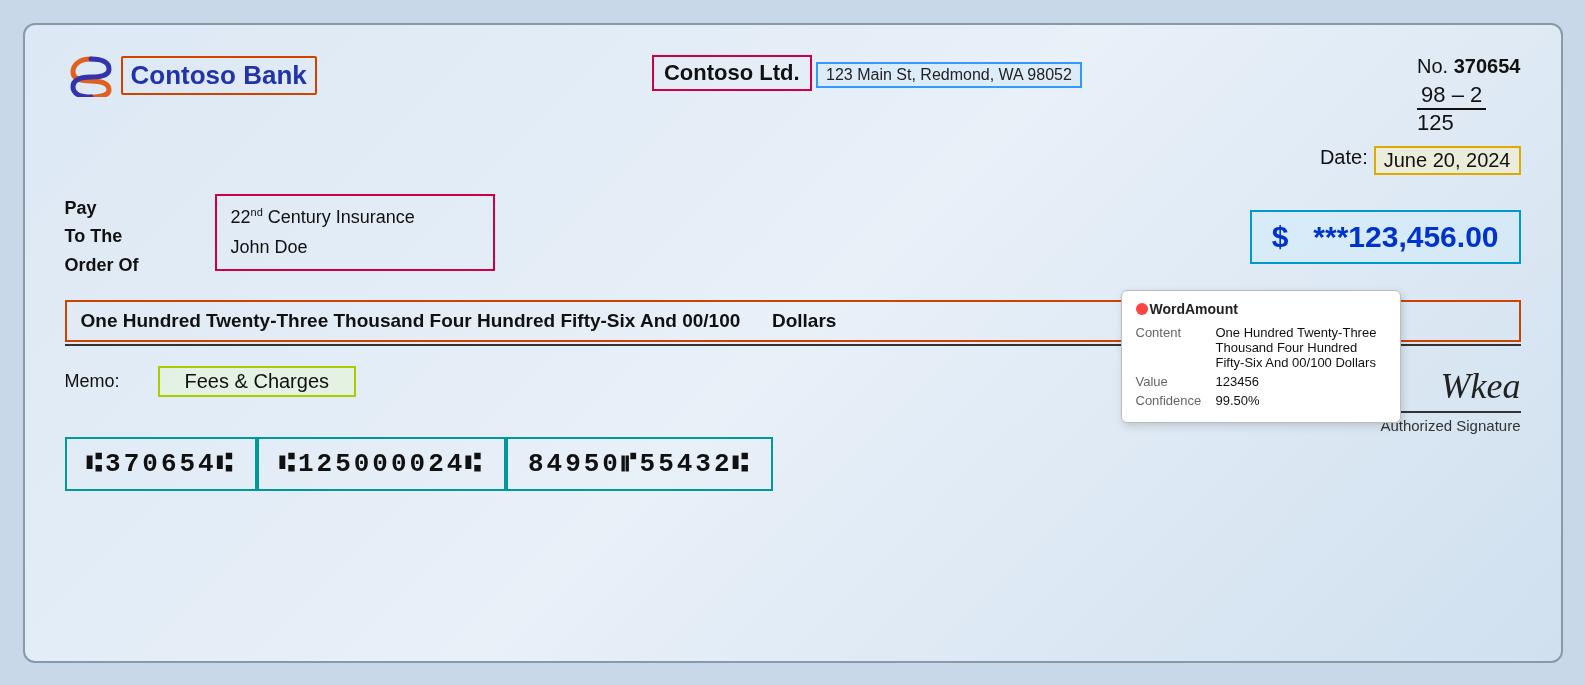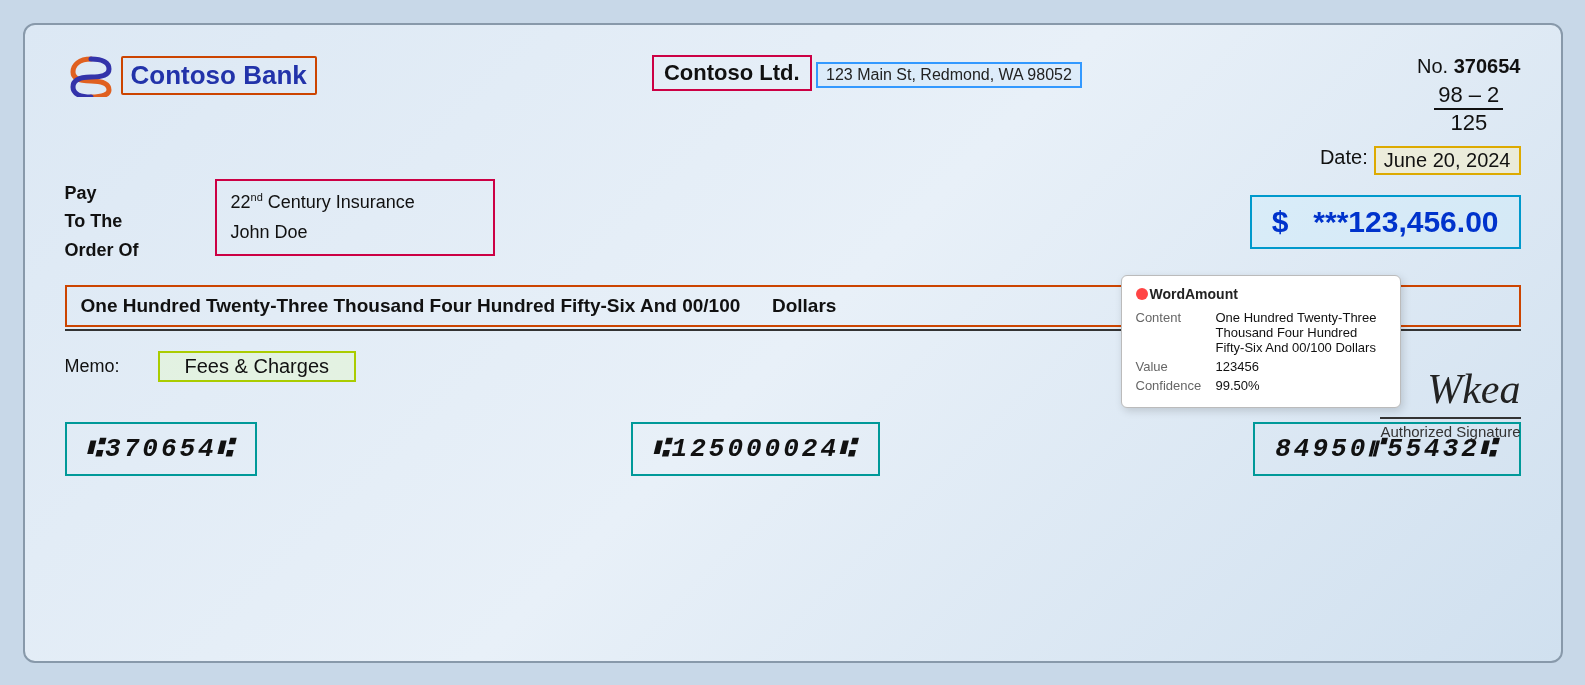--- a/index.html
+++ b/index.html
@@ -72,39 +72,39 @@
       text-align: right;
     }
     .check-number {
       font-size: 20px;
       color: #111;
       margin-bottom: 4px;
     }
     .fraction {
       font-size: 22px;
       color: #111;
-      text-align: center;
+      text-align: left;
     }
     .fraction-top {
       border-bottom: 2px solid #111;
       display: inline-block;
       padding: 0 4px;
       font-size: 22px;
     }
     .fraction-bottom {
       display: block;
       font-size: 22px;
     }
 
     
     .date-row {
       display: flex;
       justify-content: flex-end;
       margin-top: 10px;
-      margin-bottom: 4px;
+      margin-bottom: 19px;
     }
     .date-label {
       font-size: 20px;
       color: #111;
     }
     .date-value {
       font-size: 20px;
       color: #111;
       border: 2px solid #ddaa00;
       background: rgba(255,240,180,0.4);
@@ -214,21 +214,21 @@
     }
 
     
     .signature-area {
       position: absolute;
       right: 40px;
       top: 340px;
       text-align: right;
     }
     .signature-img {
-      font-size: 42px;
+      font-size: 36px;
       font-style: italic;
       font-family: 'Georgia', serif;
       color: #222;
       border-bottom: 2px solid #333;
       padding-bottom: 4px;
       margin-bottom: 4px;
       display: block;
     }
     .signature-label {
       font-size: 15px;
@@ -252,24 +252,23 @@
       border: 2px solid #aacc00;
       background: rgba(230,255,180,0.3);
       padding: 2px 25px;
       font-size: 20px;
       color: #111;
     }
 
     
     .micr-row {
       display: flex;
-      justify-content: space-between;
+      justify-content: flex-start;
       align-items: center;
       margin-top: 40px;
-      font-style: italic;
     }
     .micr-box {
       border: 2px solid #009999;
       padding: 10px 20px;
       font-family: 'Courier New', monospace;
       font-size: 26px;
       font-weight: bold;
       color: #111;
       letter-spacing: 3px;
     }

